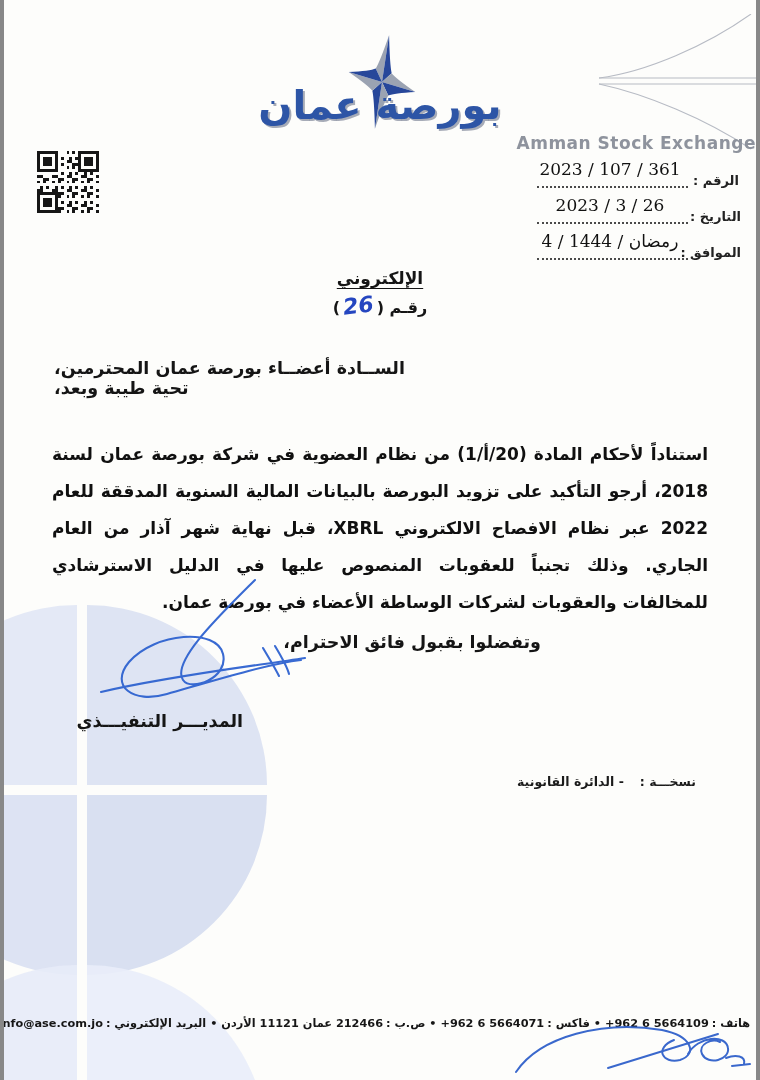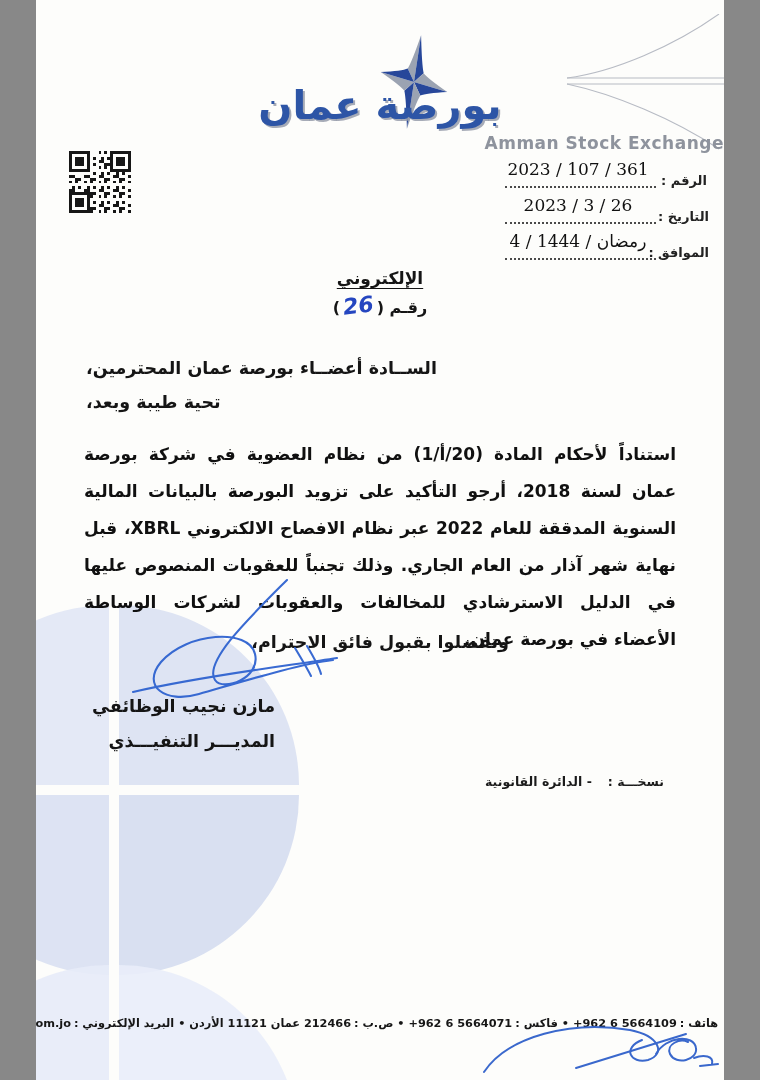--- a/index.html
+++ b/index.html
@@ -1,17 +1,17 @@
 <!DOCTYPE html>
 <html lang="ar"><head>
 <meta charset="utf-8">
 <style>
   html,body{margin:0;padding:0;background:#888;}
   .page{
-    position:relative;width:688px;height:1080px;margin:0 auto;
+    position:relative;width:752px;height:1080px;margin:0 auto;
     background:#fdfdfb;overflow:hidden;
     font-family:"DejaVu Sans","Liberation Sans",sans-serif;
     color:#151515;
   }
   .page svg{display:block;}
   
   .watermark{position:absolute;left:0;top:555px;z-index:0;}
   .swoosh{position:absolute;right:0;top:14px;z-index:0;}
   
   .logo-star{position:absolute;left:341px;top:30px;z-index:1;}
@@ -38,21 +38,21 @@
   .circ-title{position:absolute;left:0;right:0;top:268px;text-align:center;z-index:2;
     font-size:17px;font-weight:bold;}
   .circ-title span{text-decoration:underline;text-underline-offset:4px;}
   .circ-no{position:absolute;left:0;right:0;top:295px;text-align:center;direction:rtl;z-index:2;
     font-size:16px;font-weight:bold;}
   .circ-no .hand{display:inline-block;color:#2546c0;font-size:22px;font-style:italic;
     transform:rotate(-7deg);margin:0 3px;line-height:1;}
   
   .addressee{position:absolute;right:50px;left:50px;top:358px;direction:rtl;text-align:left;z-index:2;
     font-size:17.5px;font-weight:bold;}
-  .addressee .l2{margin-top:14px;}
+  .addressee .l2{}
   .body-par{position:absolute;right:48px;left:48px;top:436px;direction:rtl;z-index:2;
     text-align:justify;font-size:17px;font-weight:600;line-height:2.18;color:#101010;}
   .closing{position:absolute;right:215px;top:632px;direction:rtl;z-index:2;
     font-size:17.5px;font-weight:bold;white-space:nowrap;text-align:center;}
   .sig{position:absolute;left:55px;top:576px;z-index:3;}
   .signer{position:absolute;left:55px;top:696px;width:184px;direction:rtl;text-align:right;z-index:2;
     font-size:17.5px;font-weight:bold;}
   .signer .t{margin-top:15px;}
   .copy-note{position:absolute;right:60px;top:774px;direction:rtl;z-index:2;display:flex;gap:16px;
     font-size:12.5px;font-weight:600;color:#1b1b1b;}
@@ -587,21 +587,20 @@
   <svg class="sig" width="250" height="128" viewBox="0 0 250 128">
     <g stroke="#2f63d0" stroke-width="2.1" fill="none" stroke-linecap="round" opacity="0.95">
       <path d="M196,4 C160,40 112,86 124,104 C132,116 170,102 164,78 C158,52 96,56 70,86 C50,110 74,128 108,118 C150,106 208,88 242,84"></path>
       <path d="M42,116 C110,100 195,90 246,82"></path>
       <path d="M204,72 C210,82 216,92 220,100"></path>
       <path d="M216,70 C222,80 228,90 230,98"></path>
     </g>
   </svg>
 
   <div class="signer">
-    <div>مازن نجيب الوظائفي</div>
     <div class="t">المديـــر التنفيـــذي</div>
   </div>
 
   <div class="copy-note">
     <span>نسخـــة :</span>
     <span>- الدائرة القانونية</span>
   </div>
 
   <div class="footer">
     <span class="f-item"><span class="f-label">هاتف :</span><span class="f-ltr">+962 6 5664109</span></span>

